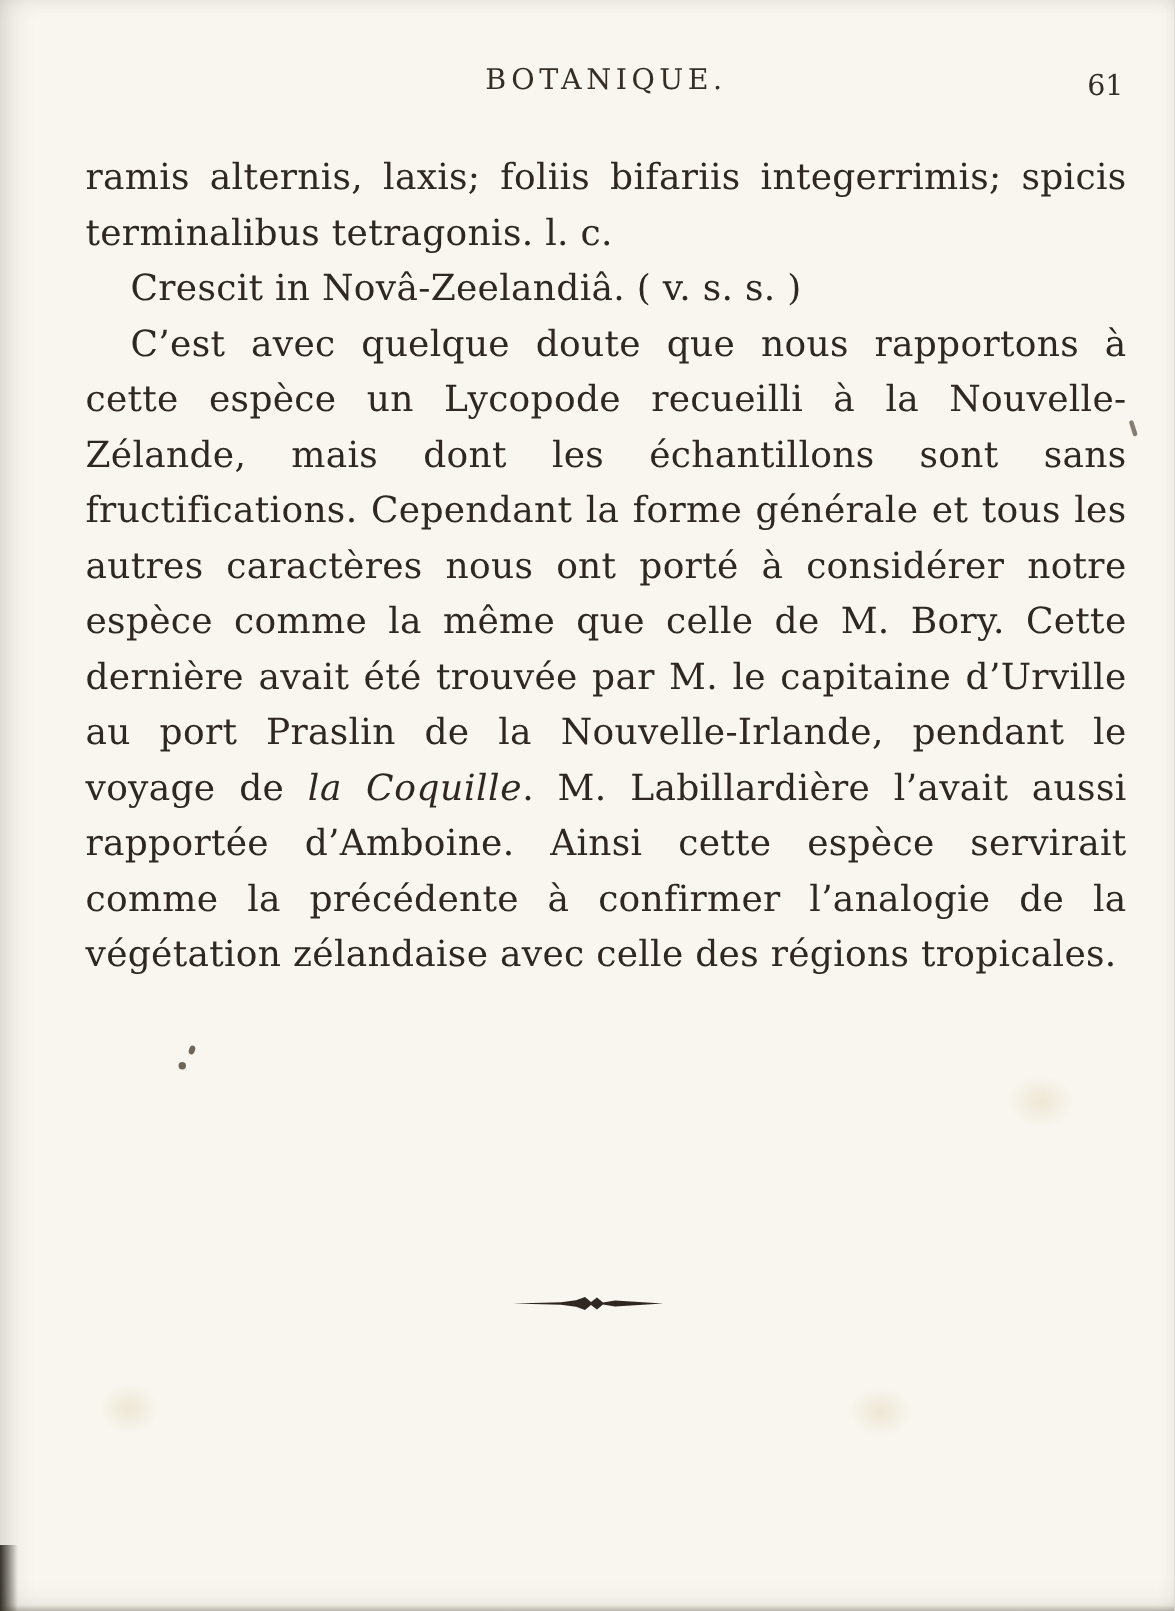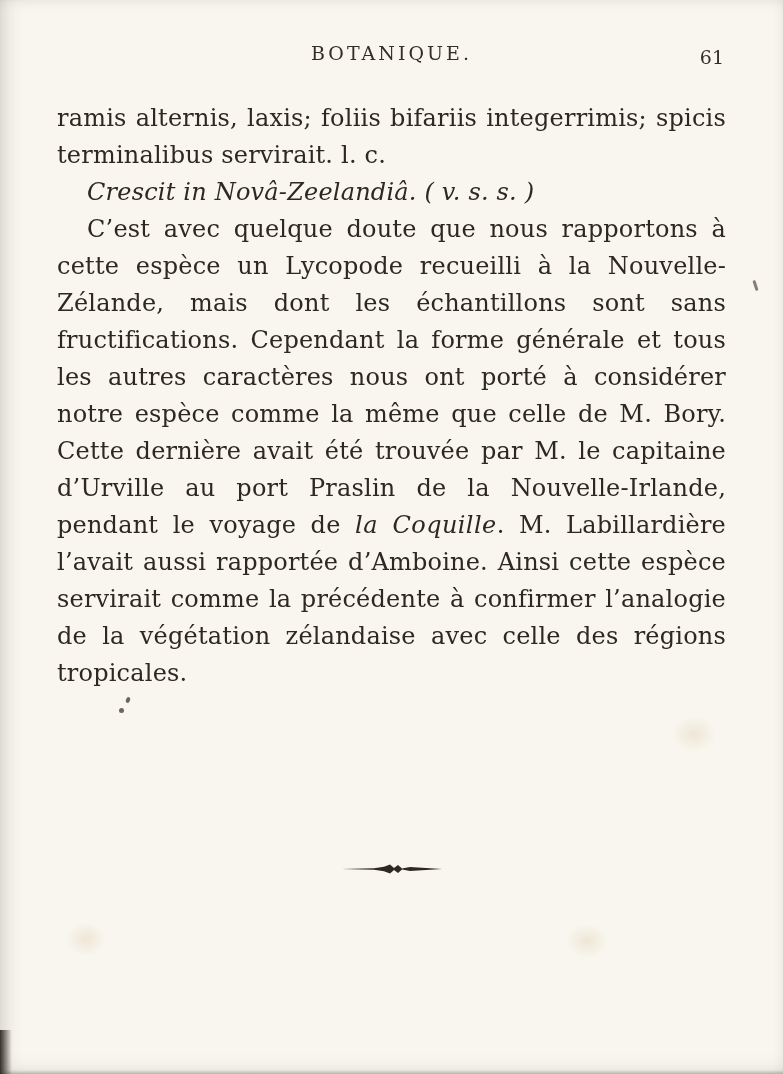--- a/index.html
+++ b/index.html
@@ -17,21 +17,21 @@
     font-family: "DejaVu Serif", "Liberation Serif", serif;
     overflow: hidden;
     box-shadow:
       inset 14px 0 22px -14px rgba(60,50,35,0.25),
       inset -8px 0 16px -12px rgba(60,50,35,0.12),
       inset 0 -14px 22px -16px rgba(60,50,35,0.18),
       inset 0 10px 18px -14px rgba(60,50,35,0.10);
   }
   .content {
     position: relative;
-    padding: 42px 57px 0 57px;
+    padding: 42px 32px 0 57px;
   }
   .header {
     position: relative;
     height: 30px;
     margin-bottom: 28px;
   }
   .running-title {
     display: block;
     text-align: center;
     font-size: 19px;
@@ -46,21 +46,21 @@
     color: #352e25;
   }
   .body-text {
     font-size: 24px;
     line-height: 37px;
     text-align: justify;
     letter-spacing: 0.2px;
   }
   p { margin: 0; }
   .latin-paragraph { text-indent: 0; }
-  .habitat-line { text-indent: 30px; font-style: italic; }
+  .habitat-line { text-indent: 30px; }
   .section-heading {
     margin: 27px 0 19px 0;
     text-align: center;
     font-size: 16px;
     font-weight: normal;
     letter-spacing: 2.5px;
     color: #352e25;
   }
   .observations-paragraph { text-indent: 30px; }
   .observations-paragraph i { letter-spacing: 0.4px; }
@@ -111,21 +111,21 @@
 <body>
 
 <div class="page">
   <div class="content">
 
     <div class="header">
       <span class="running-title">BOTANIQUE.</span>
       <span class="page-number">61</span>
     </div>
 
-    <p class="body-text latin-paragraph">ramis alternis, laxis; foliis bifariis integerrimis; spicis terminalibus servirait. l. c.</p>
+    <p class="body-text latin-paragraph">ramis alternis, laxis; foliis bifariis integerrimis; spicis terminalibus tetragonis. l. c.</p>
 
     <p class="body-text habitat-line">Crescit in Novâ-Zeelandiâ. ( v. s. s. )</p>
 
 
     <p class="body-text observations-paragraph"><span>C’est avec quelque doute que nous rapportons à cette espèce un Lycopode recueilli à la Nouvelle-Zélande, mais dont les échantillons sont sans fructifications. Cependant la forme générale et tous les autres caractères nous ont porté à considérer notre espèce comme la même que celle de M. Bory. Cette dernière avait été trouvée par M. le capitaine d’Urville au port Praslin de la Nouvelle-Irlande, pendant le voyage de </span><i>la Coquille</i><span>. M. Labillardière l’avait aussi rapportée d’Amboine. Ainsi cette espèce servirait comme la précédente à confirmer l’analogie de la végétation zélandaise avec celle des régions tropicales.</span></p>
   </div>
 
   <div class="ornament">
     <svg width="104" height="14" viewBox="0 0 104 14">
       <path d="M2 7 L34 6.2 L44 4.8 L50 2.6 L54 6 L58 3 L62 6.4 L70 5 L102 7 L70 9 L62 7.6 L58 11 L54 8 L50 11.4 L44 9.2 L34 7.8 Z" fill="#2e2820"></path>

